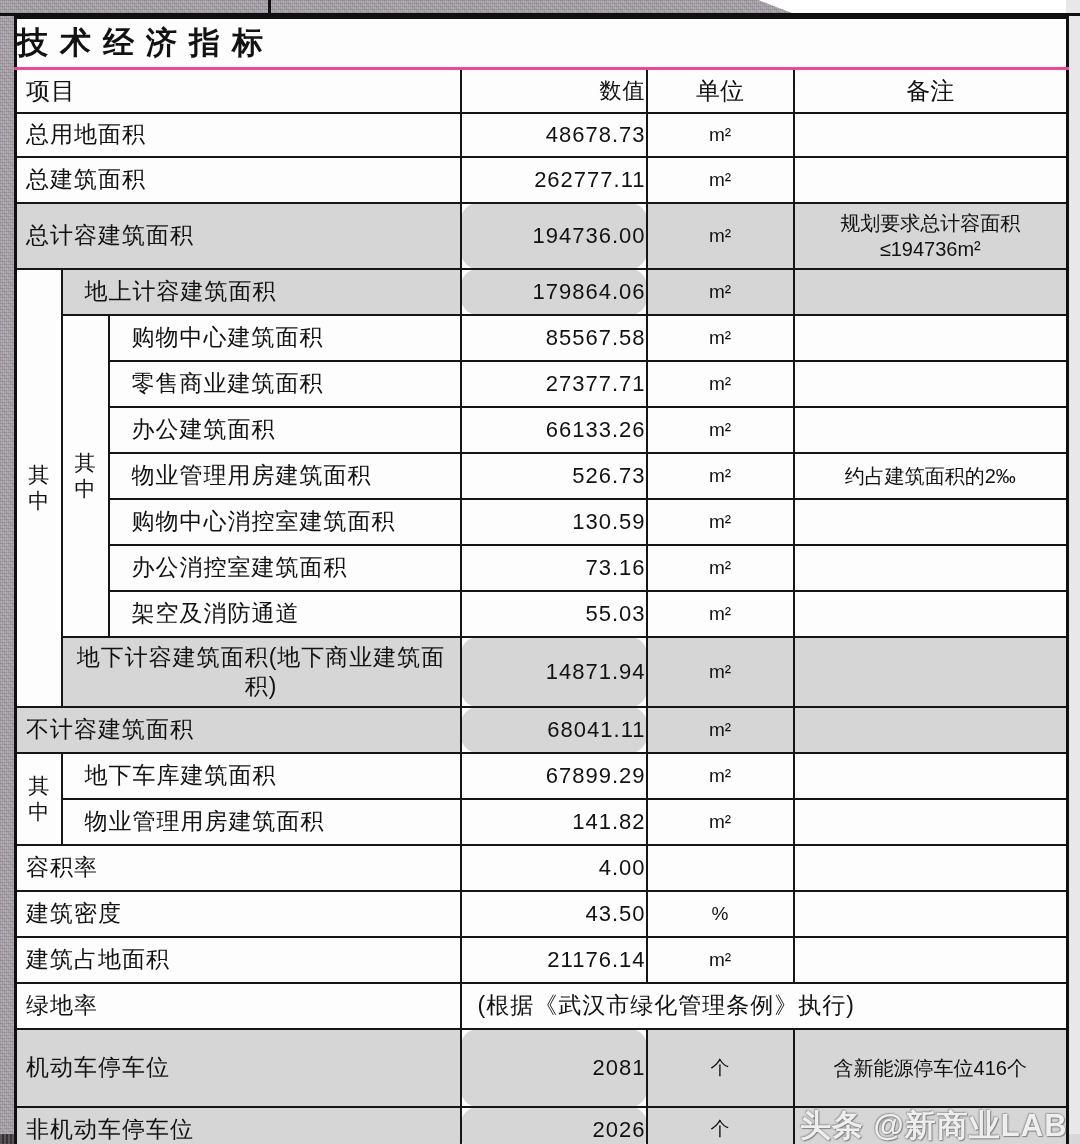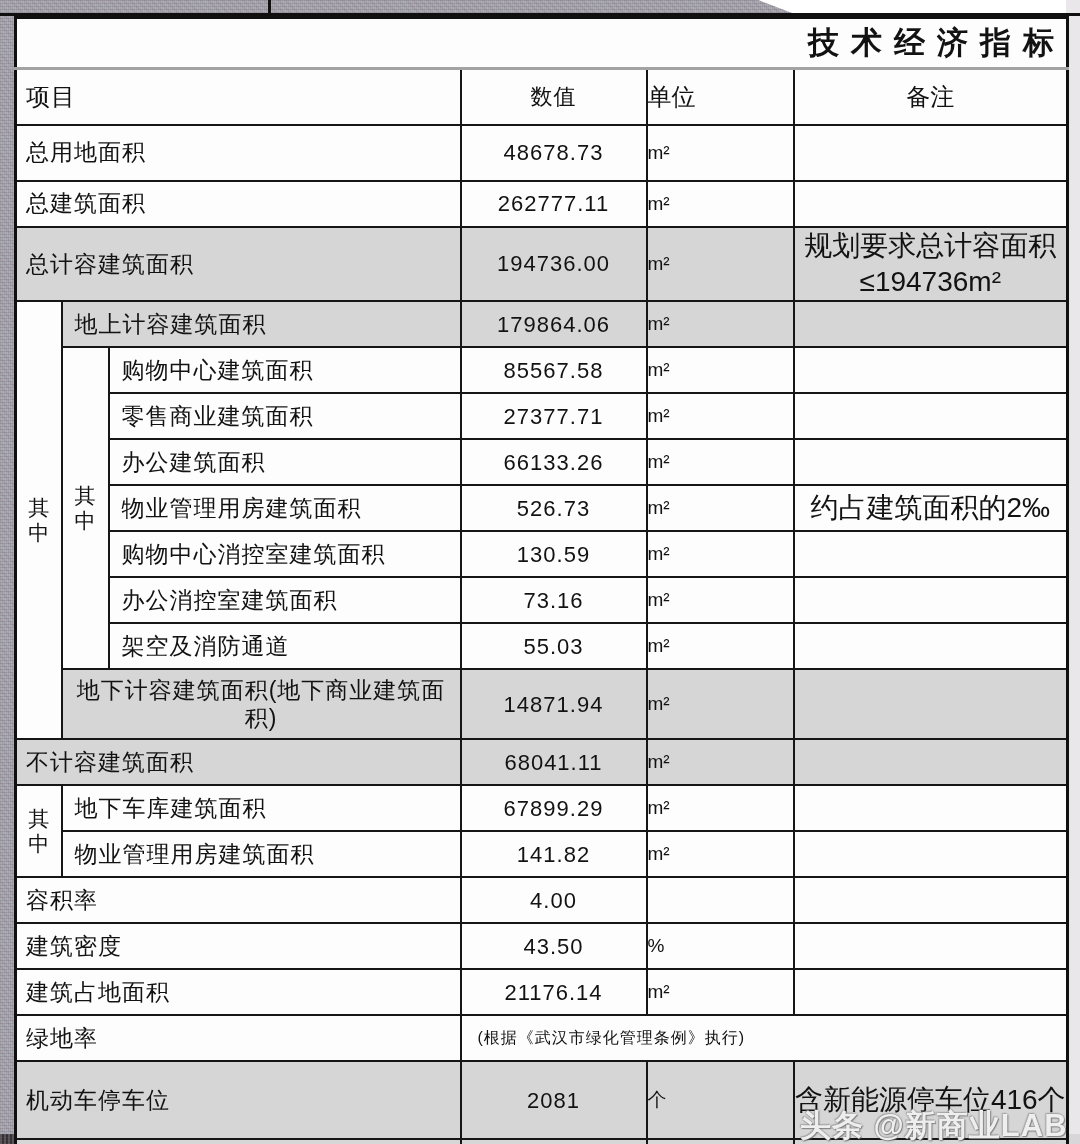--- a/index.html
+++ b/index.html
@@ -36,35 +36,35 @@
     background:#fdfdfd;color:#121212;
   }
   td{
     border:2px solid #161616;
     padding:0;vertical-align:middle;
     font-size:23px;letter-spacing:1px;line-height:1.25;
     overflow:hidden;
   }
   table{border:3px solid #101010;}
   .title-cell{
-    height:48px;text-align:right;font-size:31px;font-weight:bold;
-    letter-spacing:12px;border-bottom:3px solid #a3a3a3;
+    height:48px;text-align:left;font-size:31px;font-weight:bold;
+    letter-spacing:12px;border-bottom:3px solid #ec4899;
   }
   .hdr{font-size:24px;}
   .item{text-align:left;padding-left:9px;}
-  .sub{text-align:left;padding-left:12px;}
-  .val{text-align:center;font-size:22px;letter-spacing:1px;}
-  .unit{text-align:left;font-size:19px;letter-spacing:0;}
-  .remark{text-align:center;font-size:28px;letter-spacing:0;line-height:1.3;}
-  .remark-left{text-align:left;padding-left:16px;font-size:16px;letter-spacing:1px;}
+  .sub{text-align:left;padding-left:22px;}
+  .val{text-align:right;font-size:22px;letter-spacing:1px;border-radius:17px;}
+  .unit{text-align:center;font-size:19px;letter-spacing:0;}
+  .remark{text-align:center;font-size:20px;letter-spacing:0;line-height:1.3;}
+  .remark-left{text-align:left;padding-left:16px;font-size:23px;letter-spacing:1px;}
   .center{text-align:center;padding:0 0;}
   .gray{background:#d7d6d7;}
   .vcell{text-align:center;}
   .vcell div{width:1.05em;margin:0 auto;word-break:break-all;line-height:1.2;font-size:21px;letter-spacing:0;}
-  tr.h44{height:56px;margin-top:28px;} tr.h46{height:46px;} tr.h50{height:50px;}
+  tr.h44{height:44px;margin-top:28px;} tr.h46{height:46px;} tr.h50{height:50px;}
   tr.h62{height:78px;} tr.h66{height:66px;} tr.h70{height:70px;}
 
   #watermark{
     position:absolute;left:800px;top:1089px;width:275px;height:46px;
     font-size:31px;font-weight:bold;letter-spacing:1px;white-space:nowrap;
     color:rgba(244,244,244,.96);
     text-shadow:0 0 2px rgba(110,110,110,.9),1px 1px 1px rgba(90,90,90,.6),-1px -1px 1px rgba(150,150,150,.5);
     margin-top:16px;
   }
 </style>

